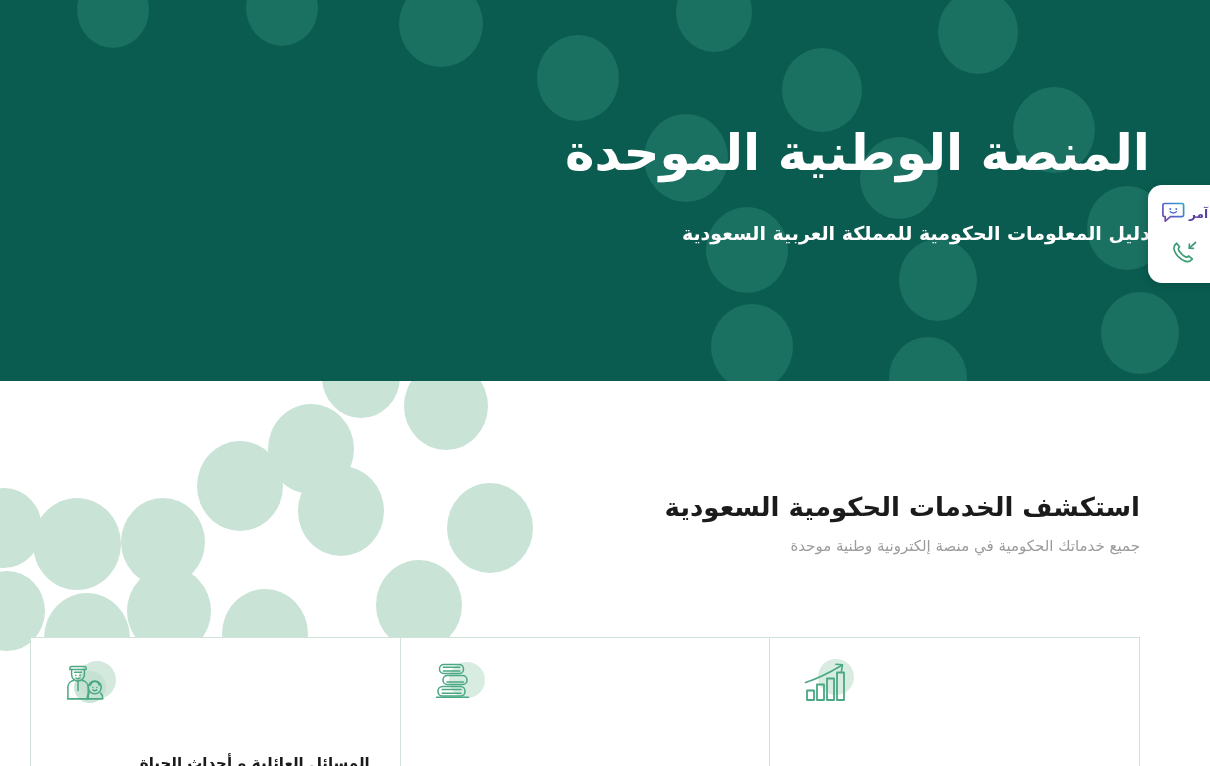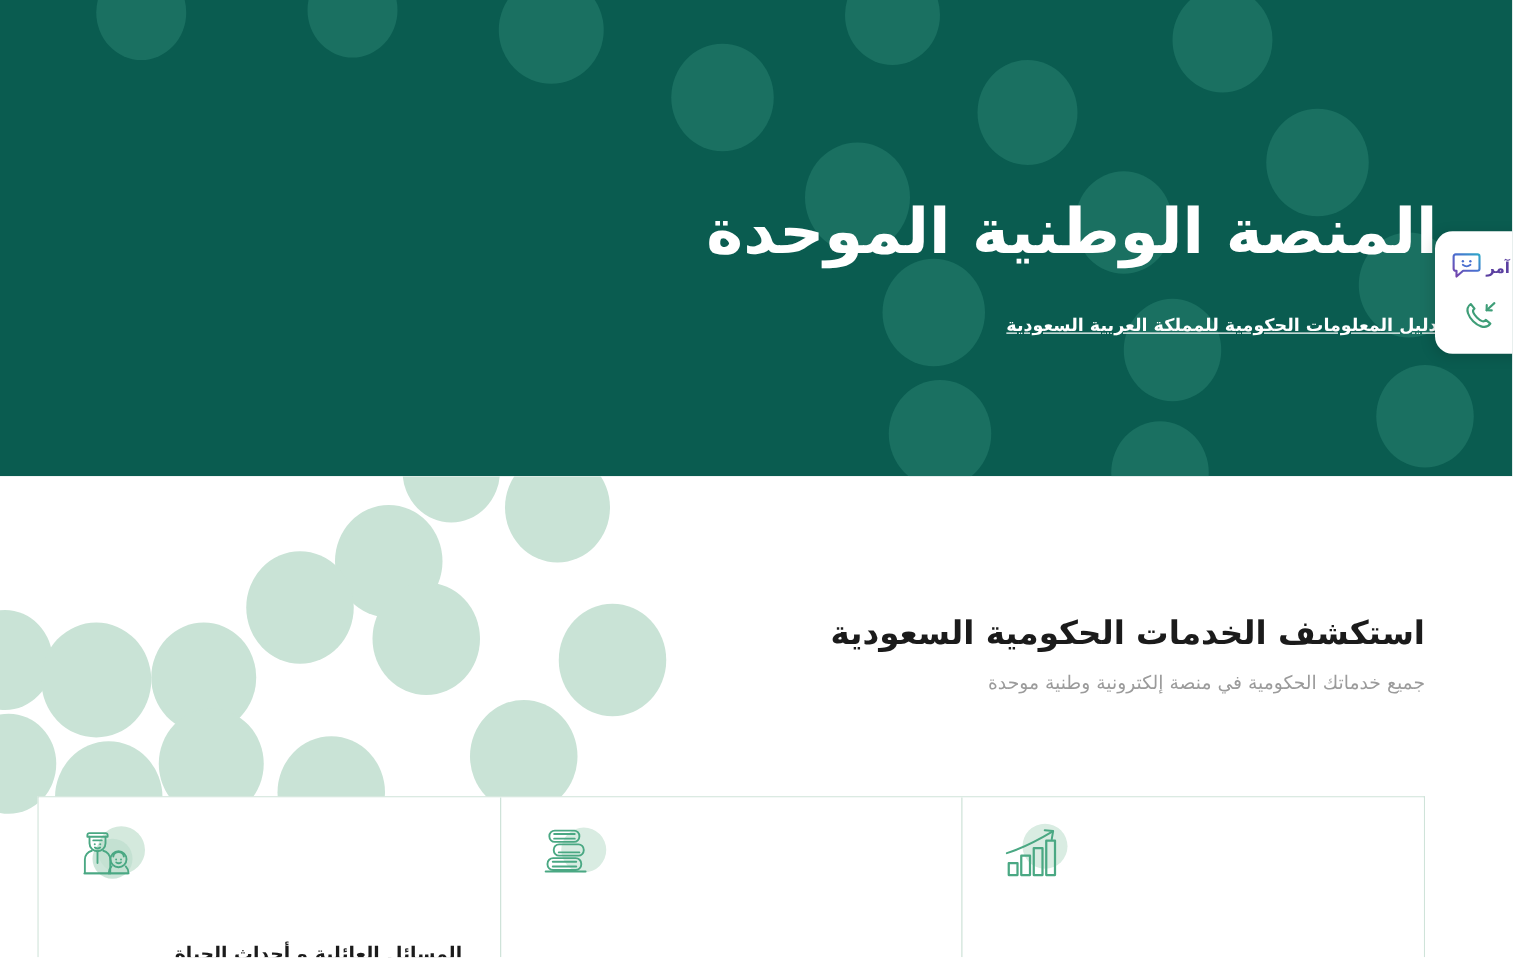--- a/index.html
+++ b/index.html
@@ -39,21 +39,20 @@
   }
 
   .hero-inner {
     position: absolute;
     right: 60px;
     top: 0;
     width: 640px;
     height: 381px;
     text-align: right;
     direction: rtl;
-    margin-top: 32px;
   }
 
   .hero-title {
     position: absolute;
     right: 0;
     top: 124px;
     width: 100%;
     color: #ffffff;
     font-size: 50px;
     font-weight: 700;
@@ -61,24 +60,23 @@
     letter-spacing: 0px;
     white-space: nowrap;
   }
 
   .hero-subtitle {
     position: absolute;
     right: 0;
     top: 220px;
     width: 100%;
     color: #ffffff;
-    font-size: 14px;
+    font-size: 19px;
     font-weight: 700;
     line-height: 1.4;
-    text-decoration: underline;
   }
 
   
   .float-widget {
     position: absolute;
     left: 1148px;
     top: 185px;
     width: 72px;
     height: 98px;
     background: #ffffff;

